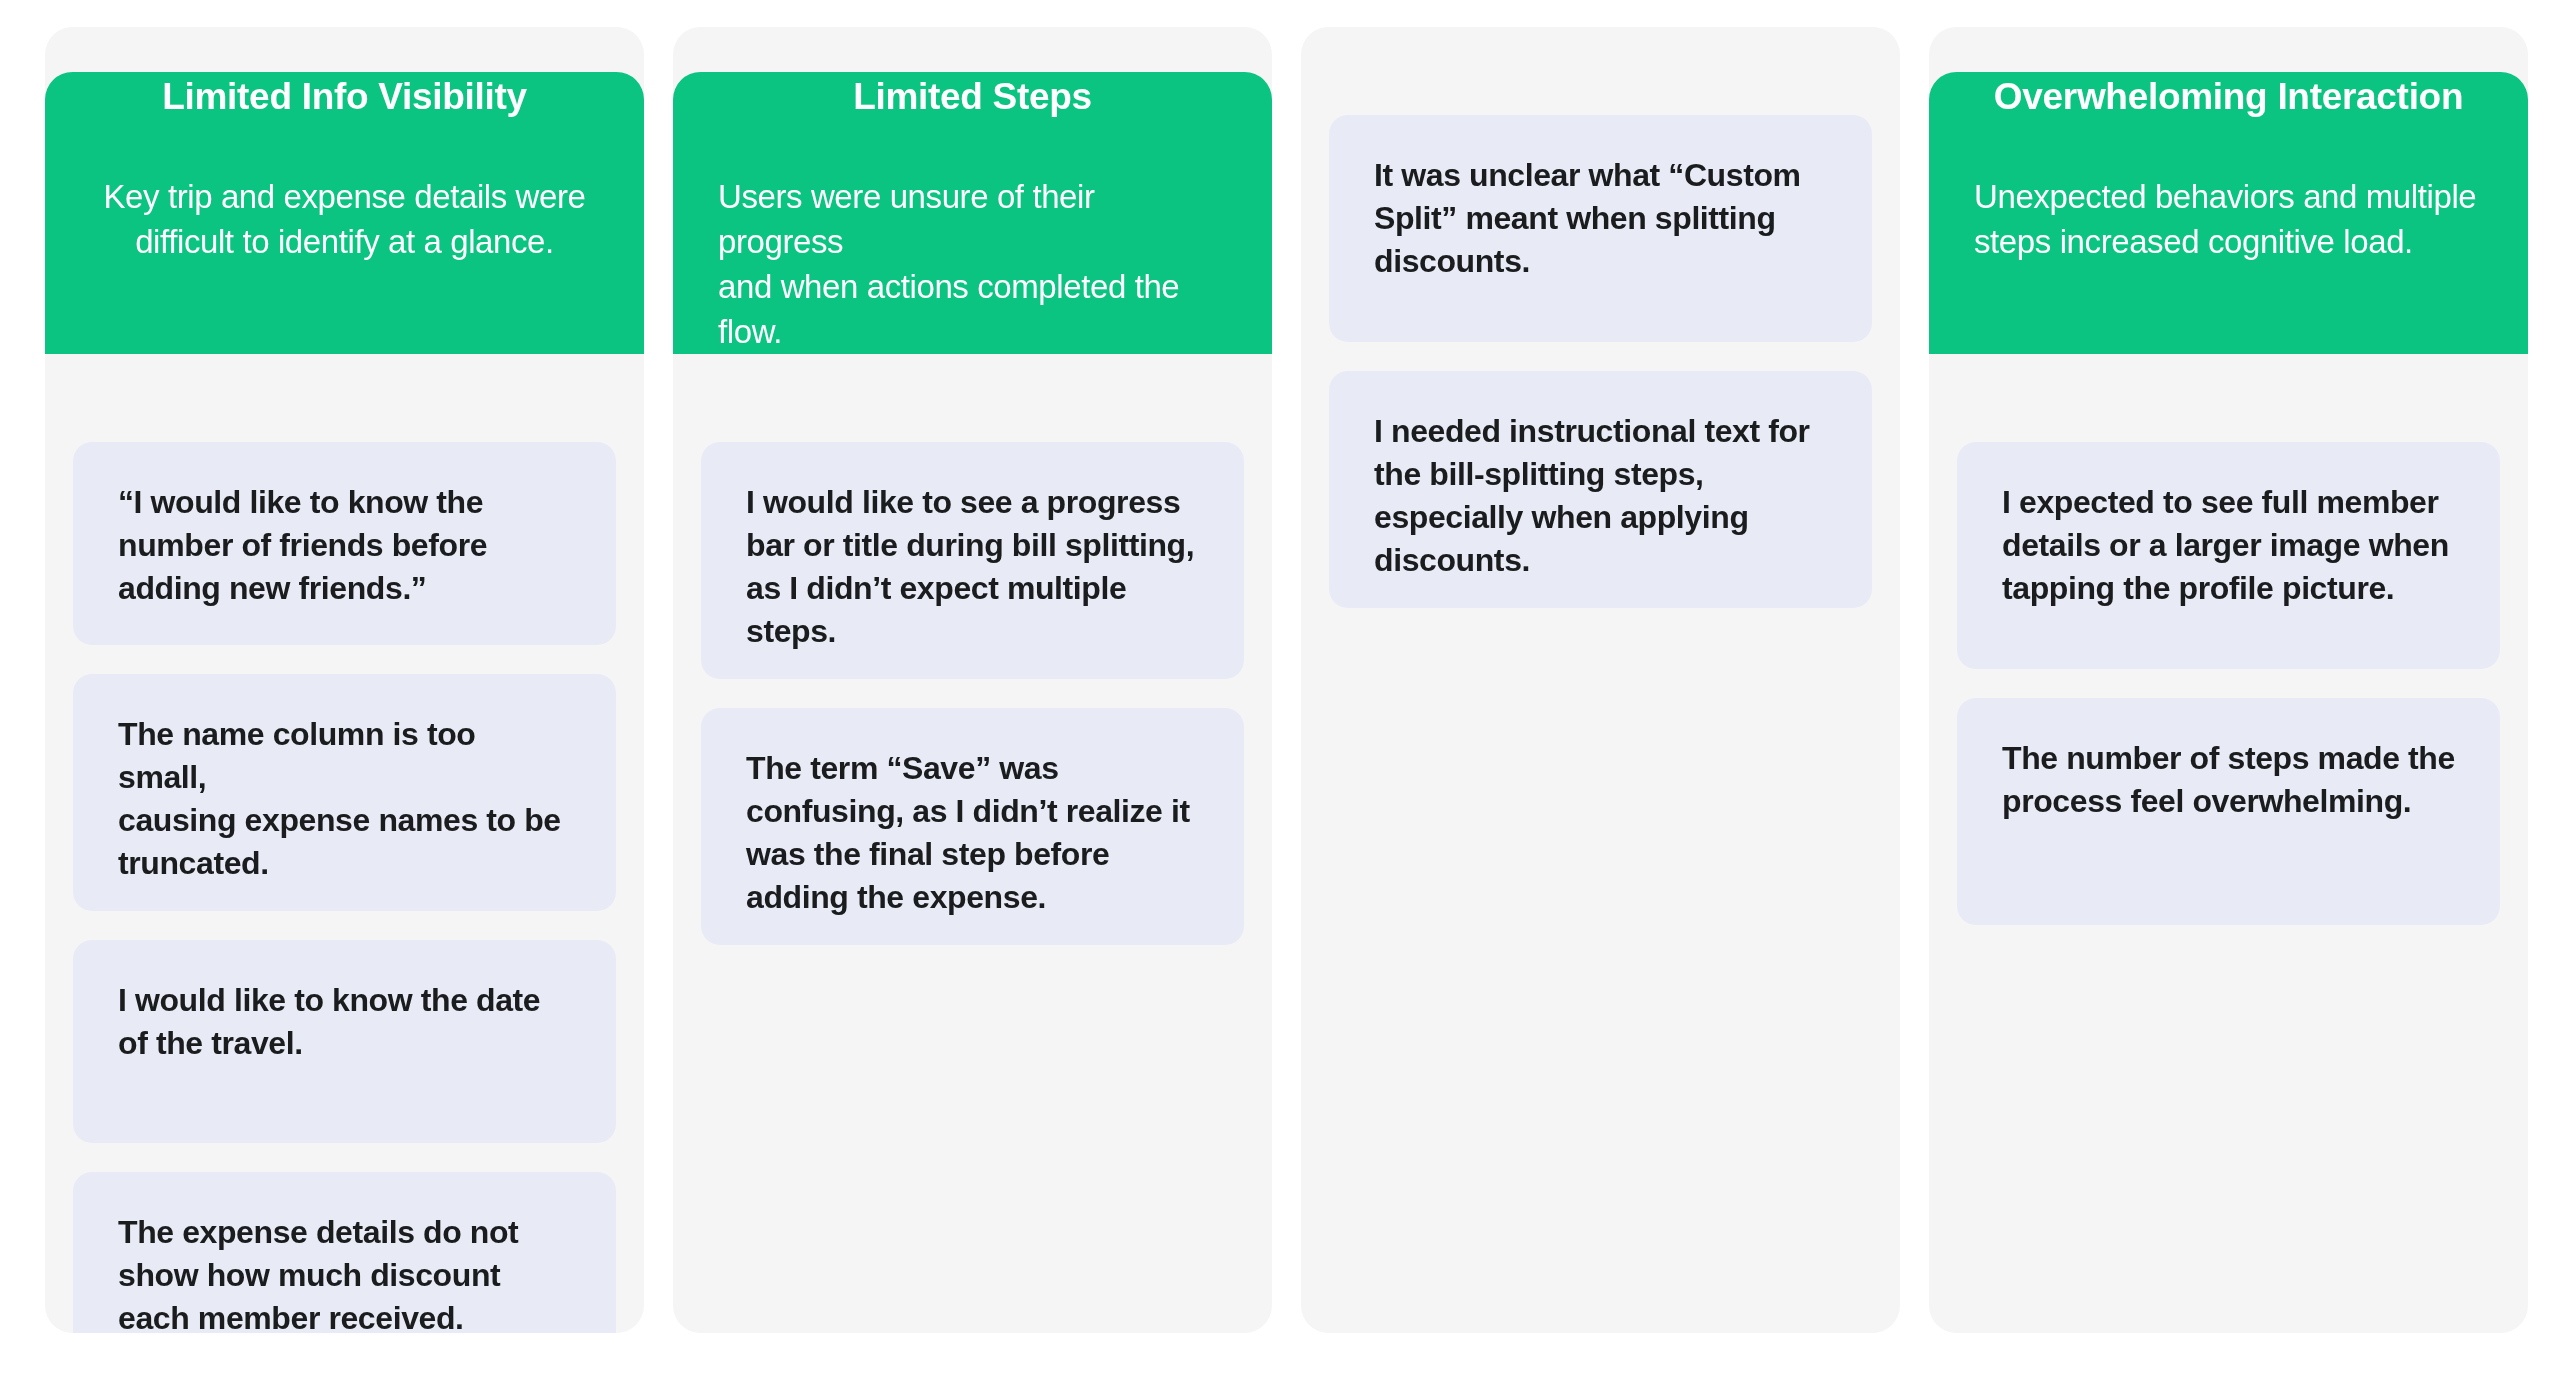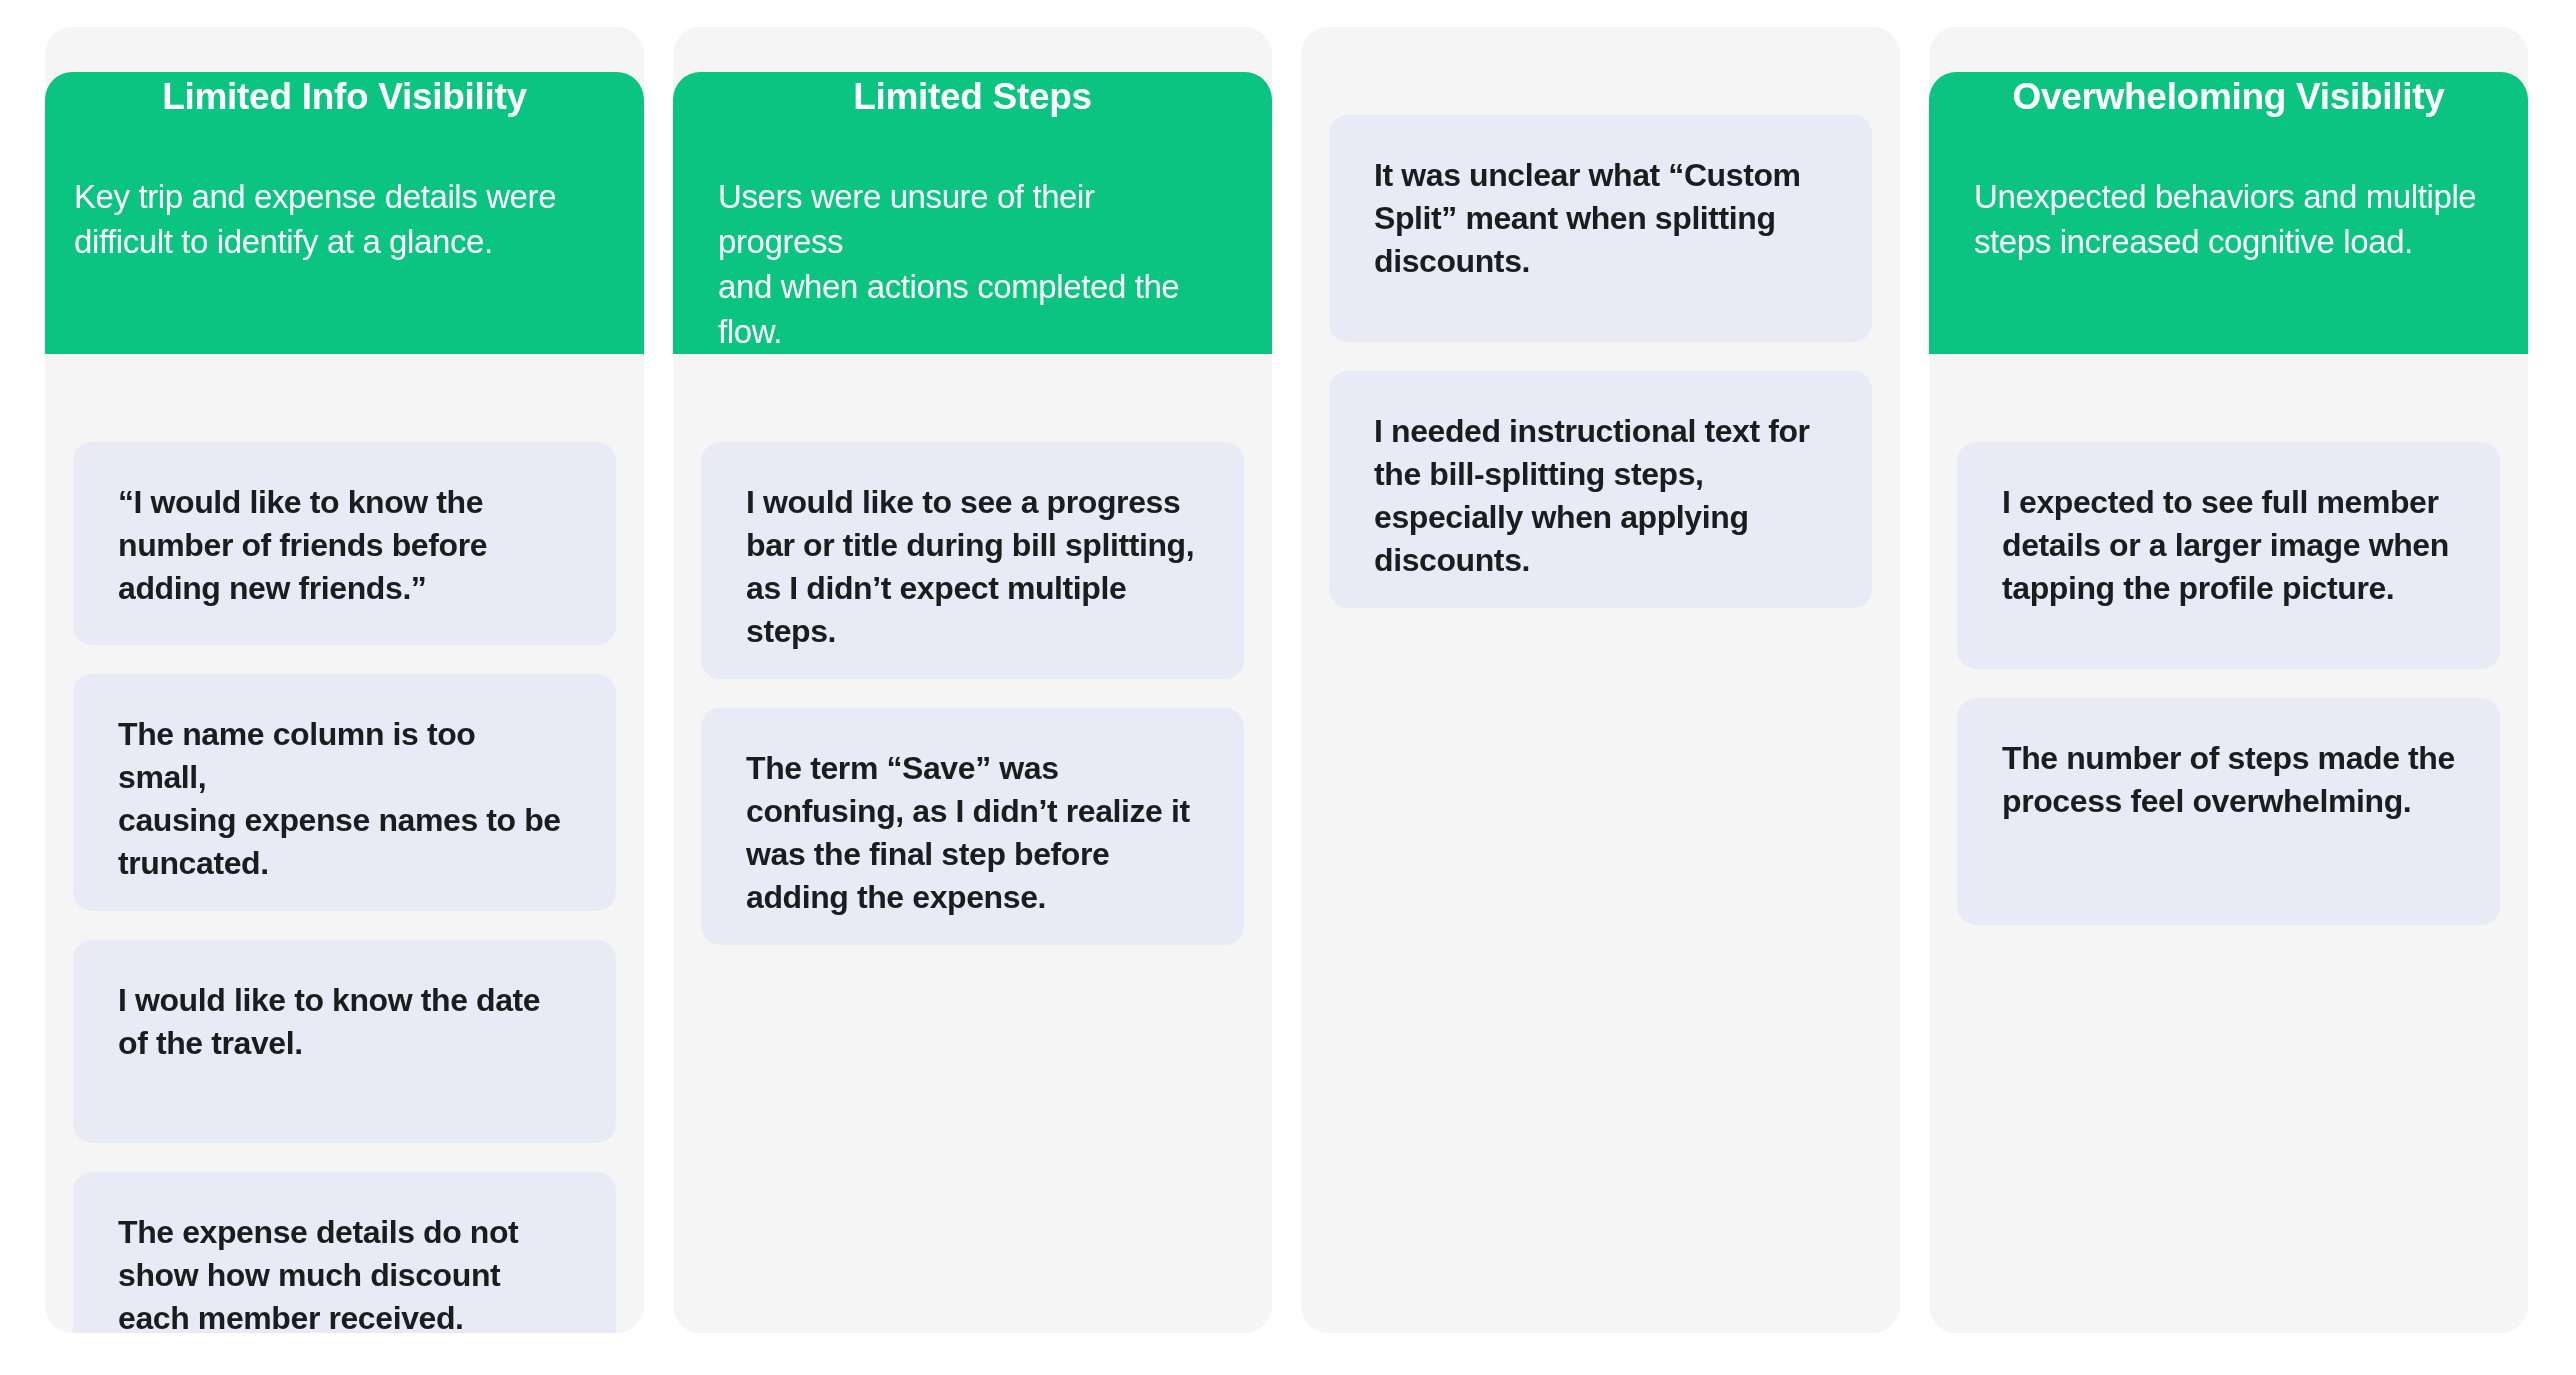--- a/index.html
+++ b/index.html
@@ -53,21 +53,21 @@
   .col-subtitle {
     margin: 52px 0 0;
     padding: 0 45px;
     font-size: 33px;
     line-height: 45px;
     letter-spacing: -0.4px;
     white-space: pre-line;
     font-weight: 400;
   }
   .column.centered-sub .col-subtitle {
-    text-align: left;
+    text-align: center;
     padding: 0 29px;
   }
   .cards {
     display: flex;
     flex-direction: column;
     gap: 29px;
     padding: 88px 28px 0;
   }
   .card {
     background: var(--card-bg, #E8EBF5);
@@ -154,21 +154,21 @@
         <p class="card-text">I needed instructional text for
 the bill-splitting steps,
 especially when applying
 discounts.</p>
       </div>
     </div>
   </section>
 
   <section class="column">
     <header class="col-header">
-      <h2 class="col-title">Overwheloming Visibility</h2>
+      <h2 class="col-title">Overwheloming Interaction</h2>
       <p class="col-subtitle">Unexpected behaviors and multiple
 steps increased cognitive load.</p>
     </header>
     <div class="cards">
       <div class="card">
         <p class="card-text">I expected to see full member
 details or a larger image when
 tapping the profile picture.</p>
       </div>
       <div class="card">

